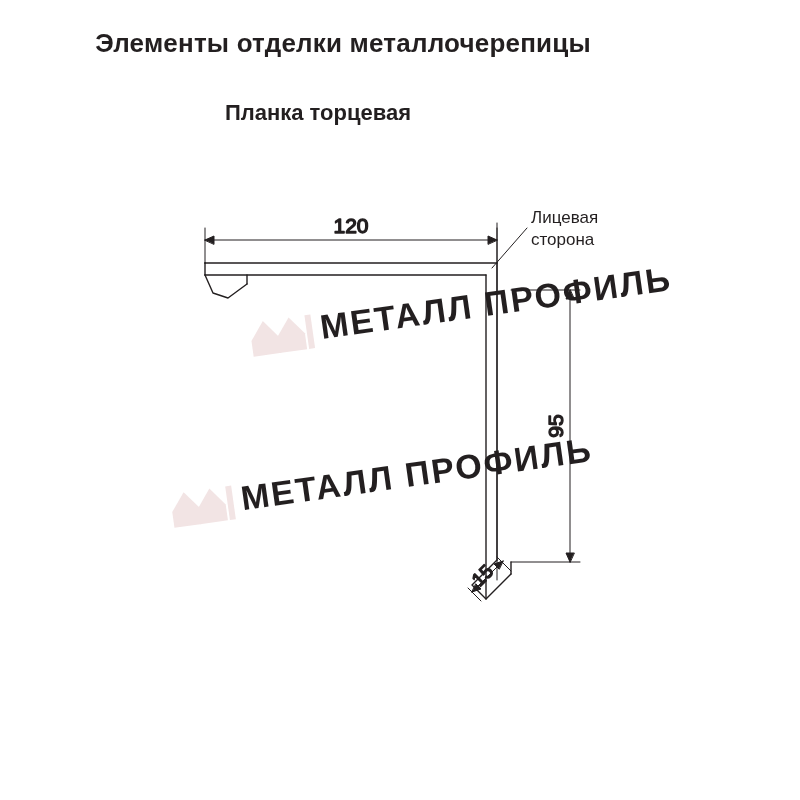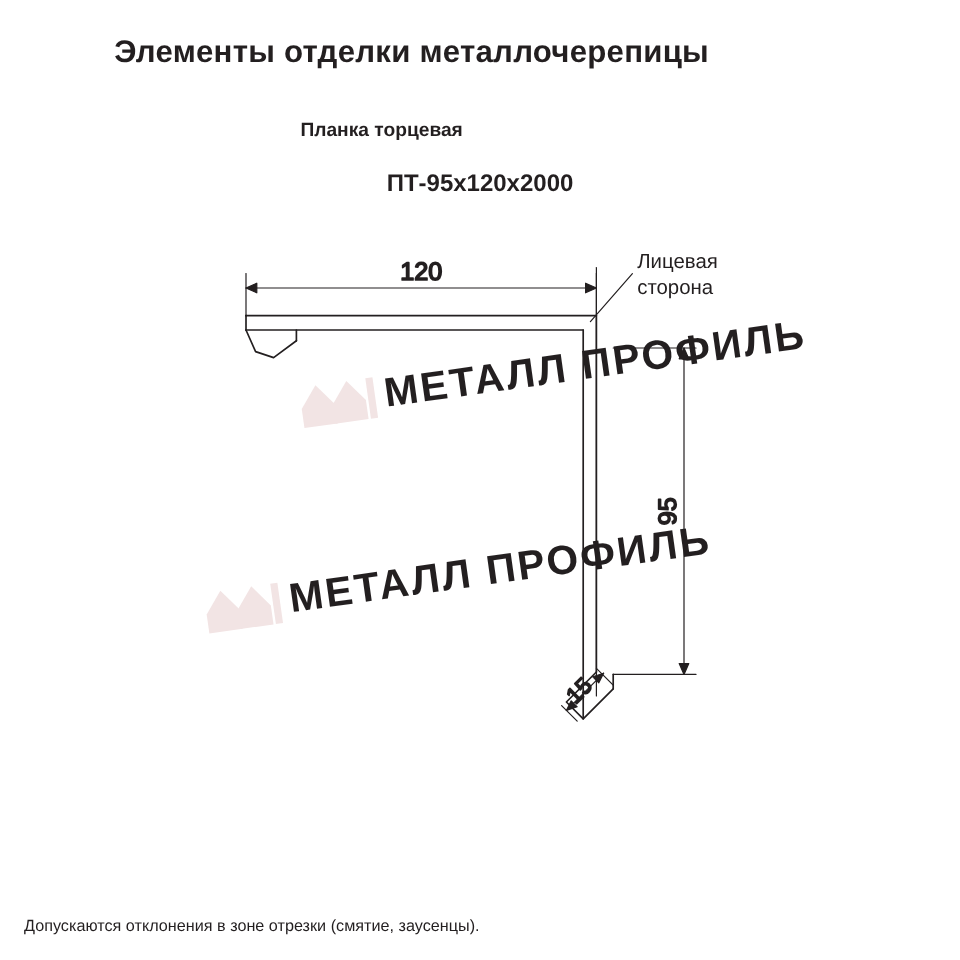--- a/index.html
+++ b/index.html
@@ -28,21 +28,21 @@
     font-size: 26px;
     font-weight: bold;
     letter-spacing: 0.2px;
   }
   .subtitle {
     position: absolute;
     top: 100px;
     left: 0;
     width: 636px;
     text-align: center;
-    font-size: 16px;
+    font-size: 22px;
     font-weight: bold;
   }
   .code {
     position: absolute;
     top: 142px;
     left: 0;
     width: 800px;
     text-align: center;
     font-size: 20px;
     font-weight: bold;
@@ -77,21 +77,20 @@
     fill: #231f20;
   }
 </style>
 </head>
 <body>
 
 <div class="page">
 
   <div class="title">Элементы отделки металлочерепицы</div>
   <div class="subtitle">Планка торцевая</div>
-  <div class="code">ПТ-95х120х2000</div>
 
   <svg class="watermark" viewBox="0 0 800 480">
     <g transform="rotate(-8 400 140)" opacity="1">
       <g transform="translate(250,100)" fill="#f2e4e4">
         <path d="M0,40 L14,22 L28,40 L28,56 L0,56 Z"></path>
         <path d="M26,40 L40,22 L54,40 L54,56 L26,56 Z"></path>
         <rect x="56" y="22" width="6" height="34"></rect>
       </g>
       <text x="320" y="148" font-size="34" font-weight="bold" fill="#f2e4e4" letter-spacing="2">МЕТАЛЛ ПРОФИЛЬ</text>
     </g>
@@ -160,16 +159,15 @@
       <g stroke-width="1">
         <path d="M 492,88 L 527,48"></path>
       </g>
     </g>
 
     <text x="531" y="43" font-size="17">Лицевая</text>
     <text x="531" y="65" font-size="17">сторона</text>
   </svg>
 
   <div class="footnotes">
-    <div>Допускаются отклонения в зоне отрезки (смятие, заусенцы).</div>
   </div>
 
 </div>
 
 </body></html>

